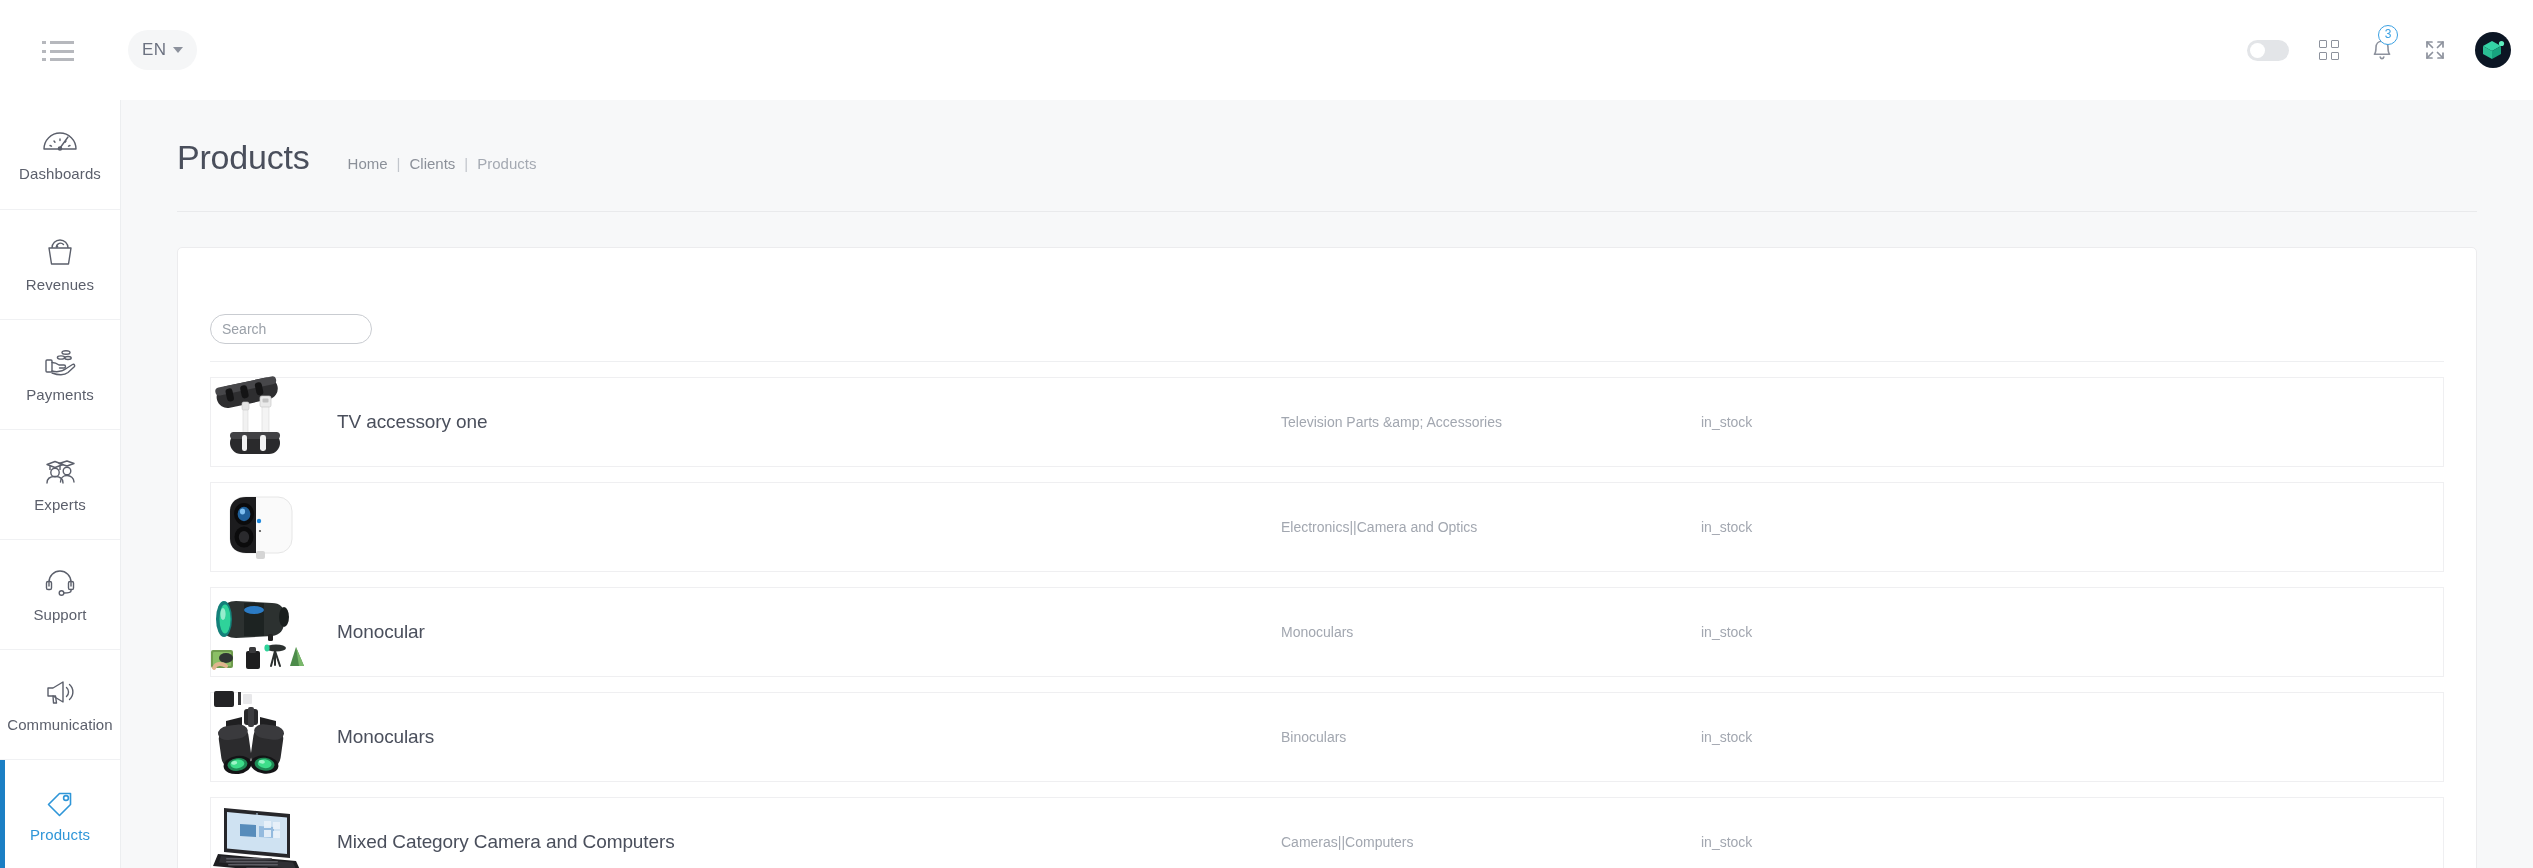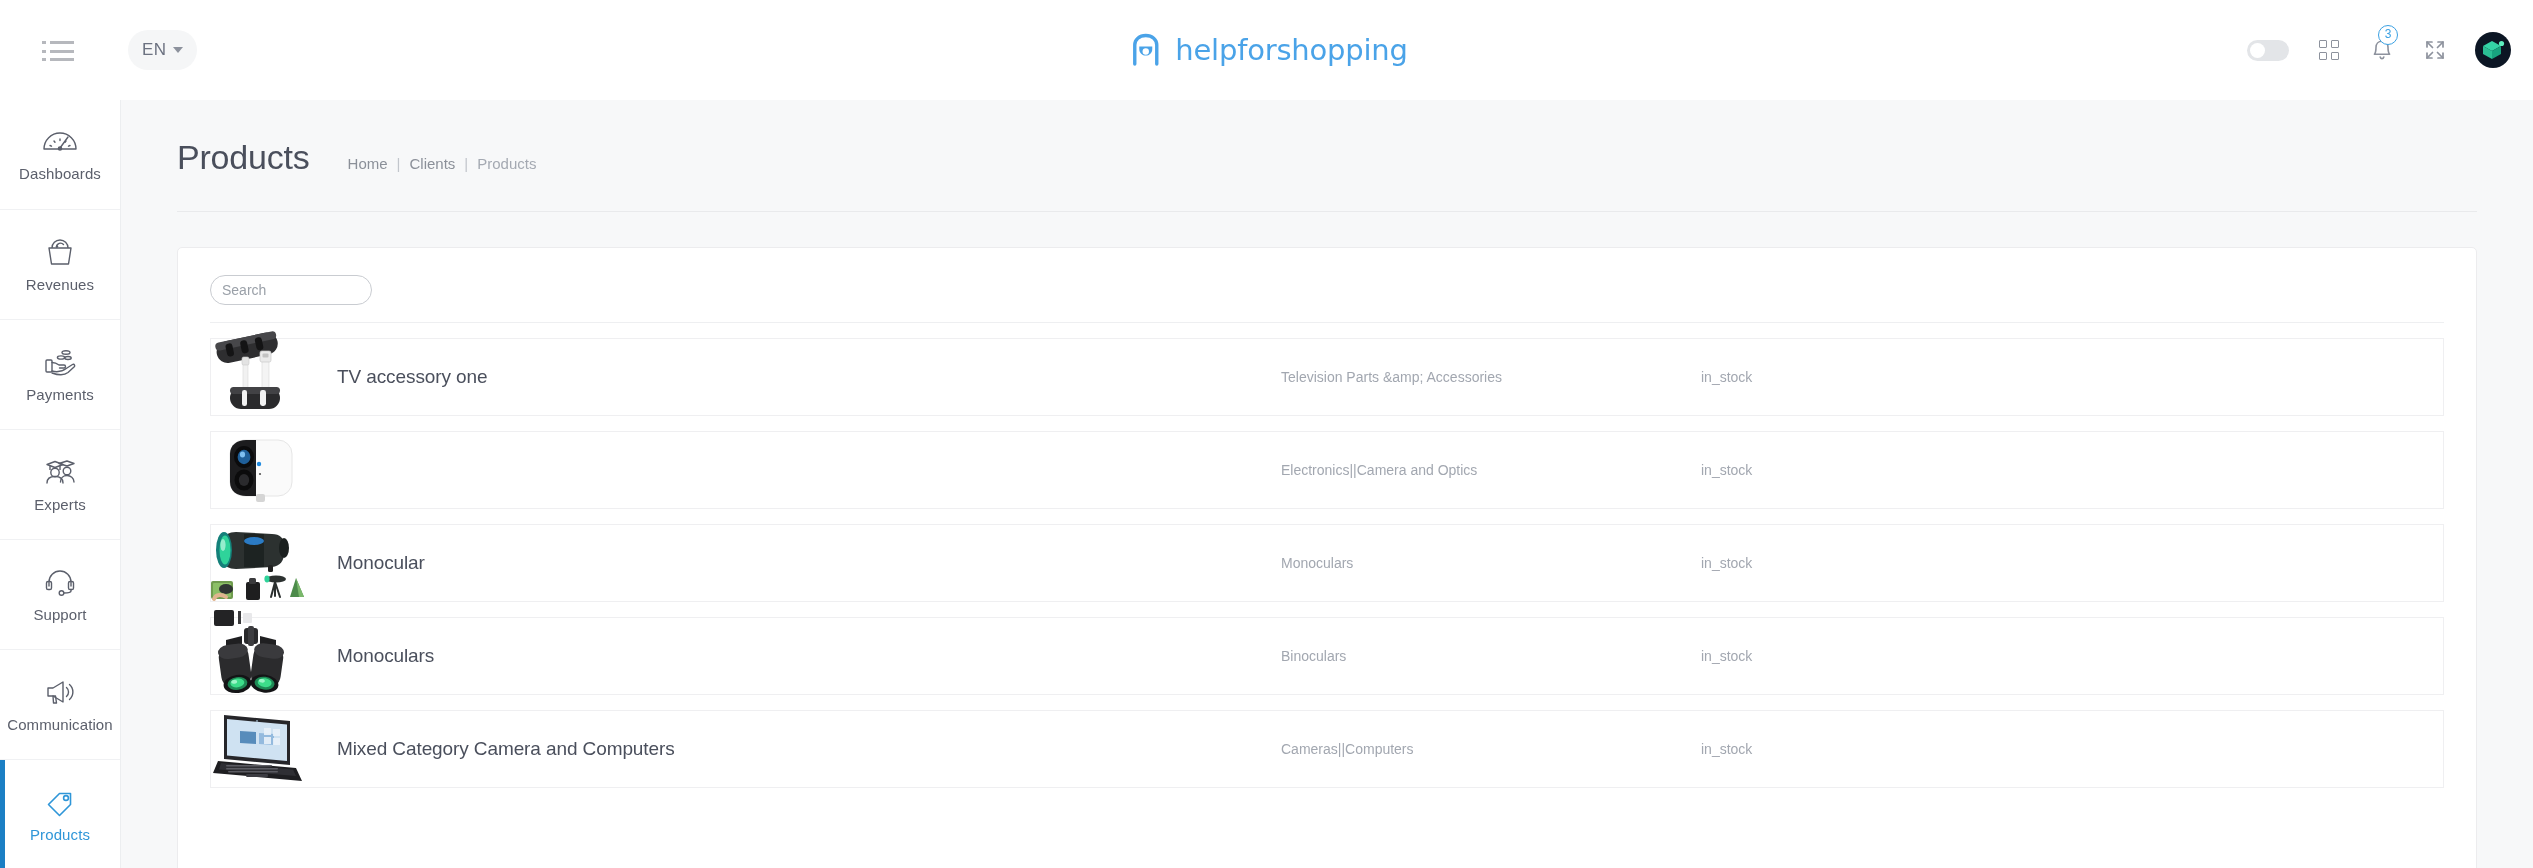--- a/index.html
+++ b/index.html
@@ -143,41 +143,41 @@
   }
 
   .panel {
     margin: 35px 56px 0 56px;
     background: #ffffff;
     border: 1px solid #ececee;
     border-radius: 5px;
     min-height: 700px;
     padding: 27px 0 0 0;
   }
-  .search-wrap { padding: 0 0 0 32px; }
+  .search-wrap { padding: 0 0 0 32px; margin-top: 39px; }
   .search-box {
     width: 162px; height: 30px;
     border: 1px solid #c9ccd1; border-radius: 15px;
     display: flex; align-items: center; padding: 0 11px;
     background: #ffffff;
   }
   .search-box input {
     flex: 1; border: none; outline: none;
     font-size: 14px; color: #6d727c;
     font-family: "Liberation Sans", sans-serif;
     background: transparent;
   }
   .search-box input::placeholder { color: #9aa0a8; }
   .search-rule { margin: 17px 32px 0 32px; height: 1px; background: #eeeff1; }
 
   .rows { padding: 0; }
   .prod-row {
     position: relative;
     margin: 15px 32px 0 32px;
-    height: 78px;
+    height: 90px;
     background: #ffffff;
     border: 1px solid #efeff1;
     border-radius: 0;
     display: flex; align-items: center;
     cursor: pointer;
     padding-left: 32px;
   }
   .thumb-cell {
     position: absolute;
     left: -3px; top: 50%; transform: translateY(-50%);
@@ -218,28 +218,20 @@
         <span class="dot"></span>
         <span class="bar"></span>
       </div>
   </div>
 
   <div class="lang-pill">
     <span class="lang-text">EN</span>
     <span class="caret-down"></span>
   </div>
 
-  <div class="brand">
-    <svg width="40" height="40" viewBox="0 0 40 40">
-      <path d="M9 34 L9 15 C9 9.5 13.5 5.5 20 5.5 C26.5 5.5 31 9.5 31 15 L31 34" fill="none" stroke="#4aa3e8" stroke-width="3.4" stroke-linecap="round"></path>
-      <path d="M13.5 16.5 L26.5 16.5 L26.5 19 C26.5 23 23.6 25.6 20 25.6 C16.4 25.6 13.5 23 13.5 19 Z" fill="#4aa3e8"></path>
-      <circle cx="20" cy="21.5" r="3.2" fill="#ffffff"></circle>
-    </svg>
-    <span class="brand-name">helpforshopping</span>
-  </div>
 
   <div class="top-actions">
     <div class="switch">
       <span class="knob"></span>
     </div>
 
     <div class="icon-btn">
       <span class="grid-icon">
         <i></i>
           <i></i>

